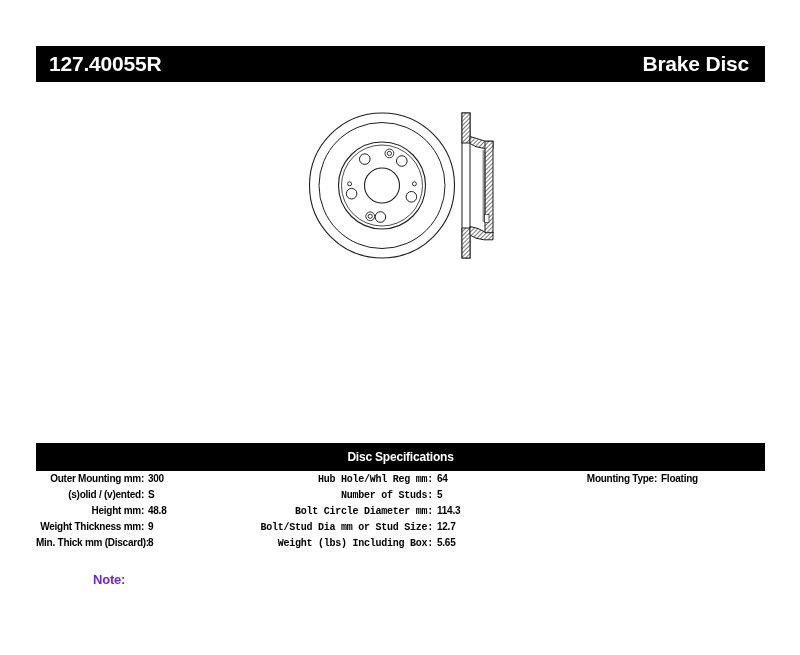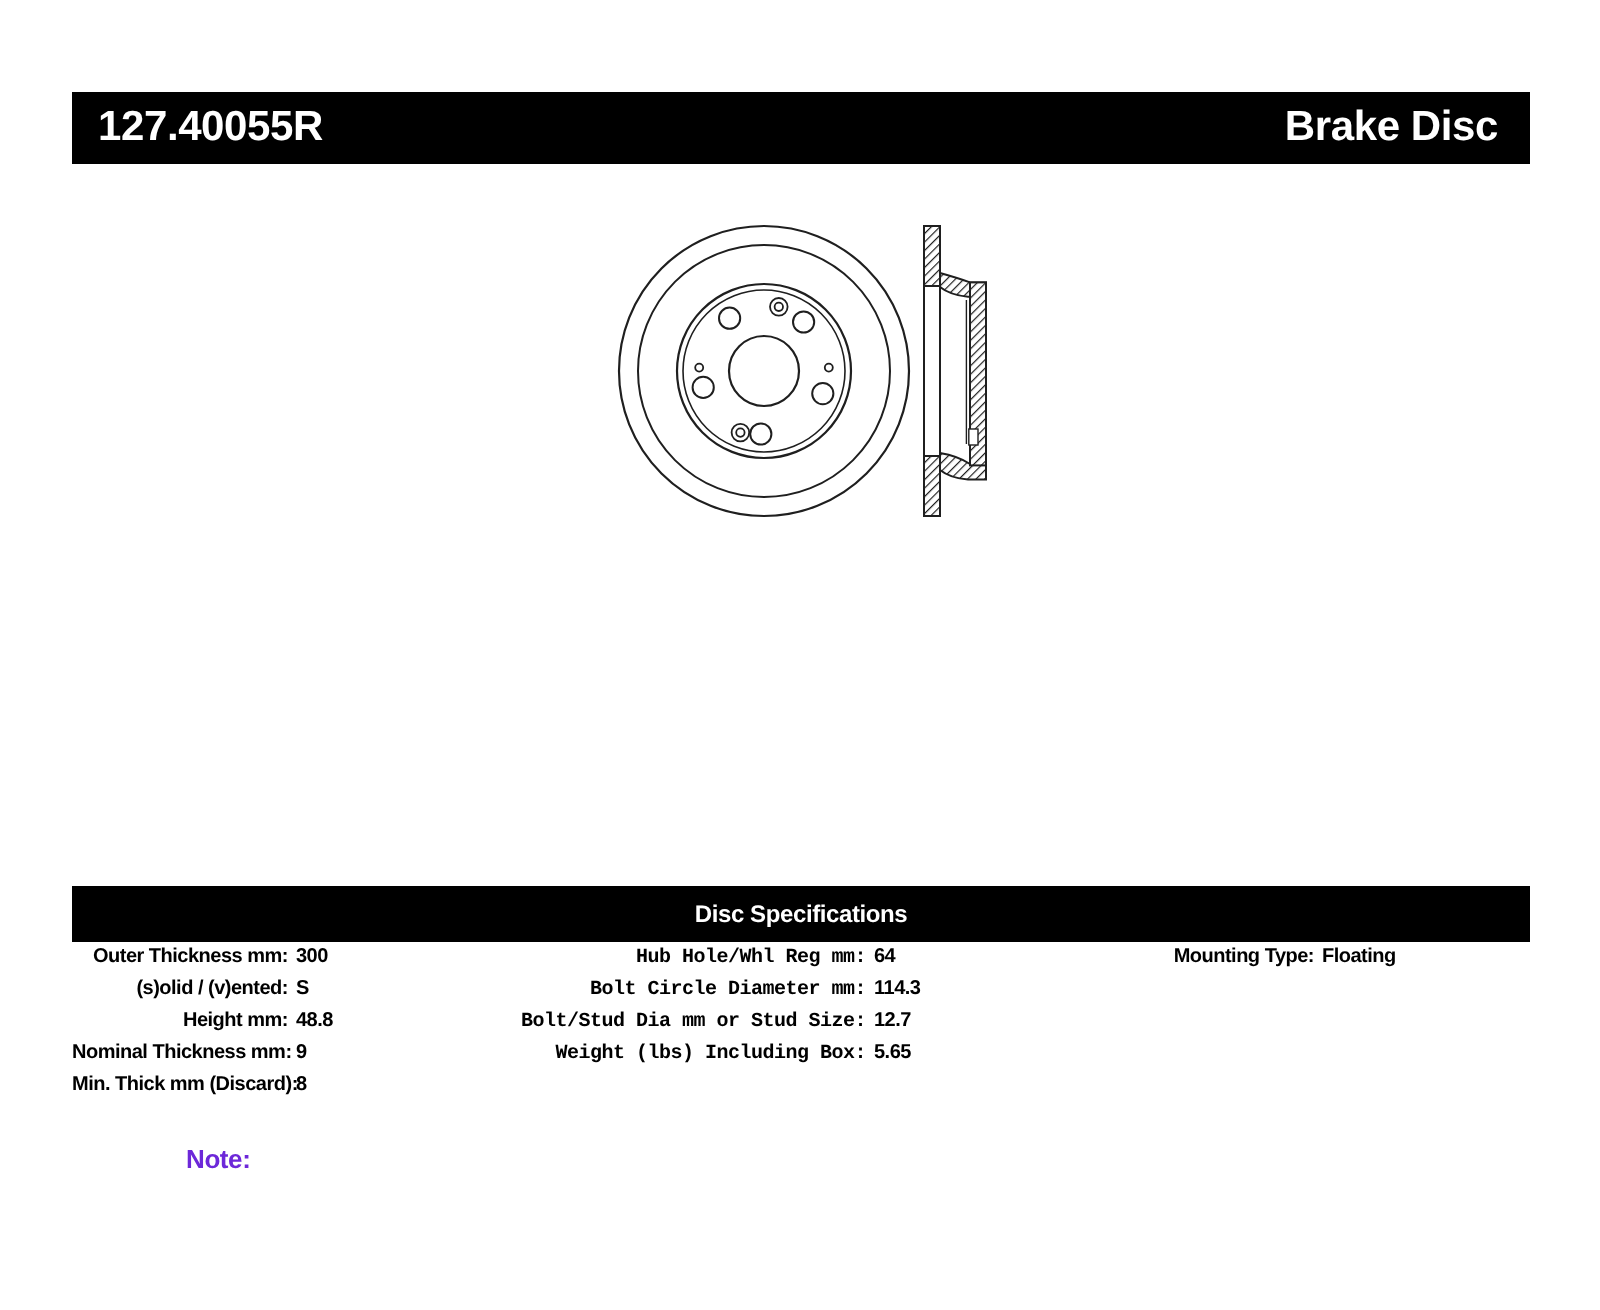--- a/index.html
+++ b/index.html
@@ -110,45 +110,49 @@
       <rect x="204.4" y="119.5" width="4.6" height="8" fill="#ffffff" stroke-width="0.7"></rect>
     </g>
   </svg>
 
   <div class="bar bar-specs">
     <span>Disc Specifications</span>
   </div>
 
   <div class="spec-col col-1">
     <div class="row">
-      <span class="lbl">Outer Thickness mm:</span>
+      <span class="lbl">Outer Mounting mm:</span>
       <span class="val">300</span>
     </div>
     <div class="row">
       <span class="lbl">(s)olid / (v)ented:</span>
       <span class="val">S</span>
     </div>
     <div class="row">
       <span class="lbl">Height mm:</span>
       <span class="val">48.8</span>
     </div>
     <div class="row">
-      <span class="lbl">Nominal Thickness mm:</span>
+      <span class="lbl">Weight Thickness mm:</span>
       <span class="val">9</span>
     </div>
     <div class="row">
       <span class="lbl">Min. Thick mm (Discard):</span>
       <span class="val">8</span>
     </div>
   </div>
 
   <div class="spec-col col-2">
     <div class="row">
       <span class="lbl">Hub Hole/Whl Reg mm:</span>
       <span class="val">64</span>
+    </div>
+    <div class="row">
+      <span class="lbl">Number of Studs:</span>
+      <span class="val">5</span>
     </div>
     <div class="row">
       <span class="lbl">Bolt Circle Diameter mm:</span>
       <span class="val">114.3</span>
     </div>
     <div class="row">
       <span class="lbl">Bolt/Stud Dia mm or Stud Size:</span>
       <span class="val">12.7</span>
     </div>
     <div class="row">

